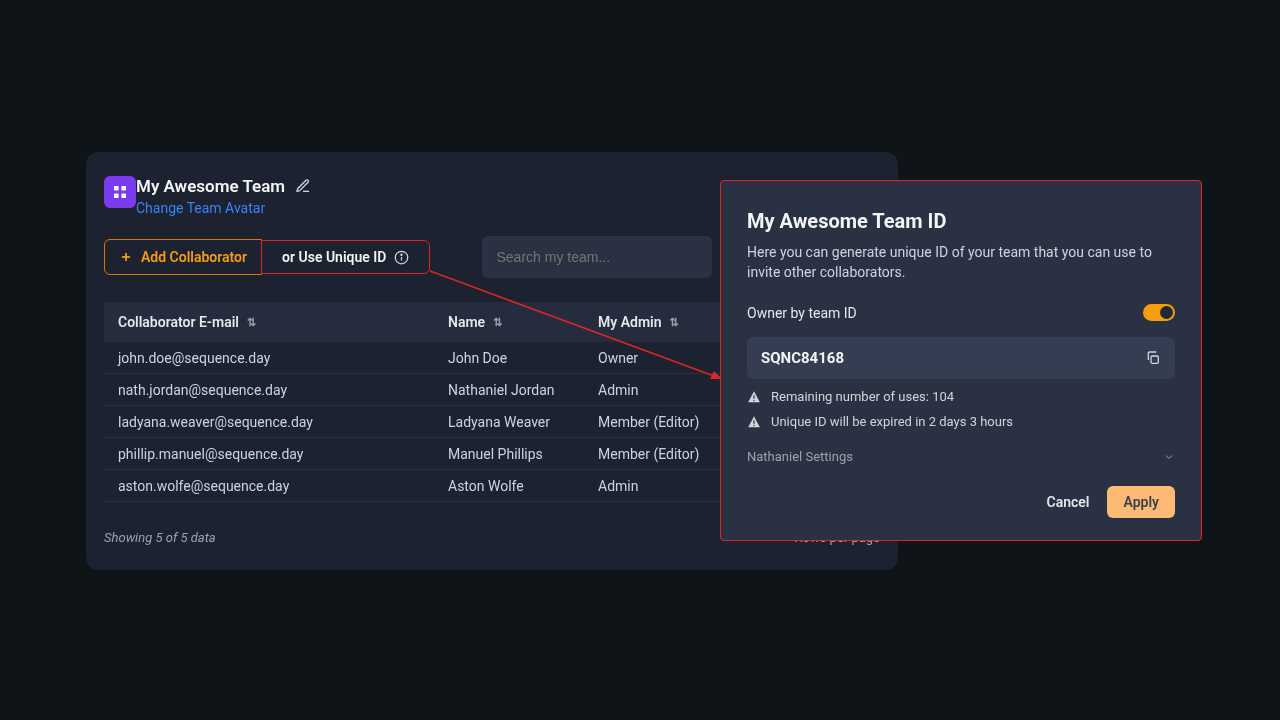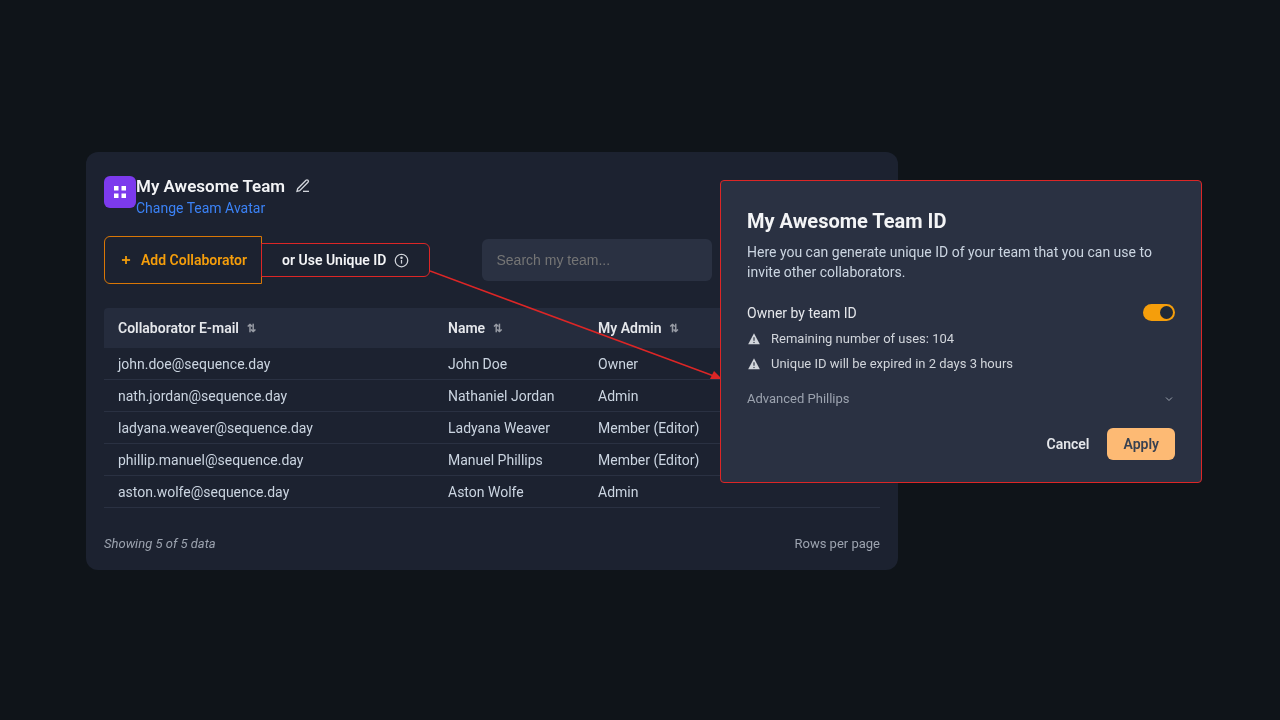--- a/index.html
+++ b/index.html
@@ -70,21 +70,21 @@
     border: 1px solid #d97706;
     border-radius: 6px 0 0 6px;
     padding: 8px 14px;
     color: #f59e0b;
     font-size: 14px;
     font-weight: 600;
     display: flex;
     align-items: center;
     gap: 8px;
     cursor: pointer;
-    height: 48px;
+    height: 36px;
   }
   .unique-id-btn {
     border: 1.5px solid #dc2626;
     border-left: 1.5px solid #dc2626;
     border-radius: 0 6px 6px 0;
     padding: 8px 20px;
     color: #f3f4f6;
     font-size: 14px;
     font-weight: 600;
     display: flex;
@@ -367,38 +367,45 @@
   <polygon points="292,122 284,114 280,122" fill="#dc2626"></polygon>
 </svg>
 
 <div class="popover">
   <div class="pop-title">My Awesome Team ID</div>
   <div class="pop-desc">Here you can generate unique ID of your team that you can use to invite other collaborators.</div>
   <div class="toggle-row">
     <span>Owner by team ID</span>
     <div class="toggle"></div>
   </div>
+  <div class="id-box">
+    <span>SQNC84168</span>
+    <svg width="16" height="16" viewBox="0 0 24 24" fill="none" stroke="#d1d5db" stroke-width="2">
+        <rect x="9" y="9" width="11" height="11" rx="2"></rect>
+        <path d="M5 15V5a2 2 0 0 1 2-2h10"></path>
+      </svg>
+  </div>
   <div class="warn-row">
     <svg width="14" height="14" viewBox="0 0 24 24" fill="#d1d5db">
         <path d="M12 2 2 21h20Z"></path>
         <rect x="11" y="9" width="2" height="6" fill="#2a3142"></rect>
         <rect x="11" y="17" width="2" height="2" fill="#2a3142"></rect>
       </svg>
     <span>Remaining number of uses: 104</span>
   </div>
   <div class="warn-row">
     <svg width="14" height="14" viewBox="0 0 24 24" fill="#d1d5db">
         <path d="M12 2 2 21h20Z"></path>
         <rect x="11" y="9" width="2" height="6" fill="#2a3142"></rect>
         <rect x="11" y="17" width="2" height="2" fill="#2a3142"></rect>
       </svg>
     <span>Unique ID will be expired in 2 days 3 hours</span>
   </div>
   <div class="adv-row">
-    <span>Advanced Phillips</span>
+    <span>Nathaniel Settings</span>
     <svg width="12" height="12" viewBox="0 0 24 24" fill="none" stroke="#9ca3af" stroke-width="2">
         <polyline points="6 9 12 15 18 9"></polyline>
       </svg>
   </div>
   <div class="pop-actions">
     <span class="cancel-btn">Cancel</span>
     <span class="apply-btn">Apply</span>
   </div>
 </div>
 

